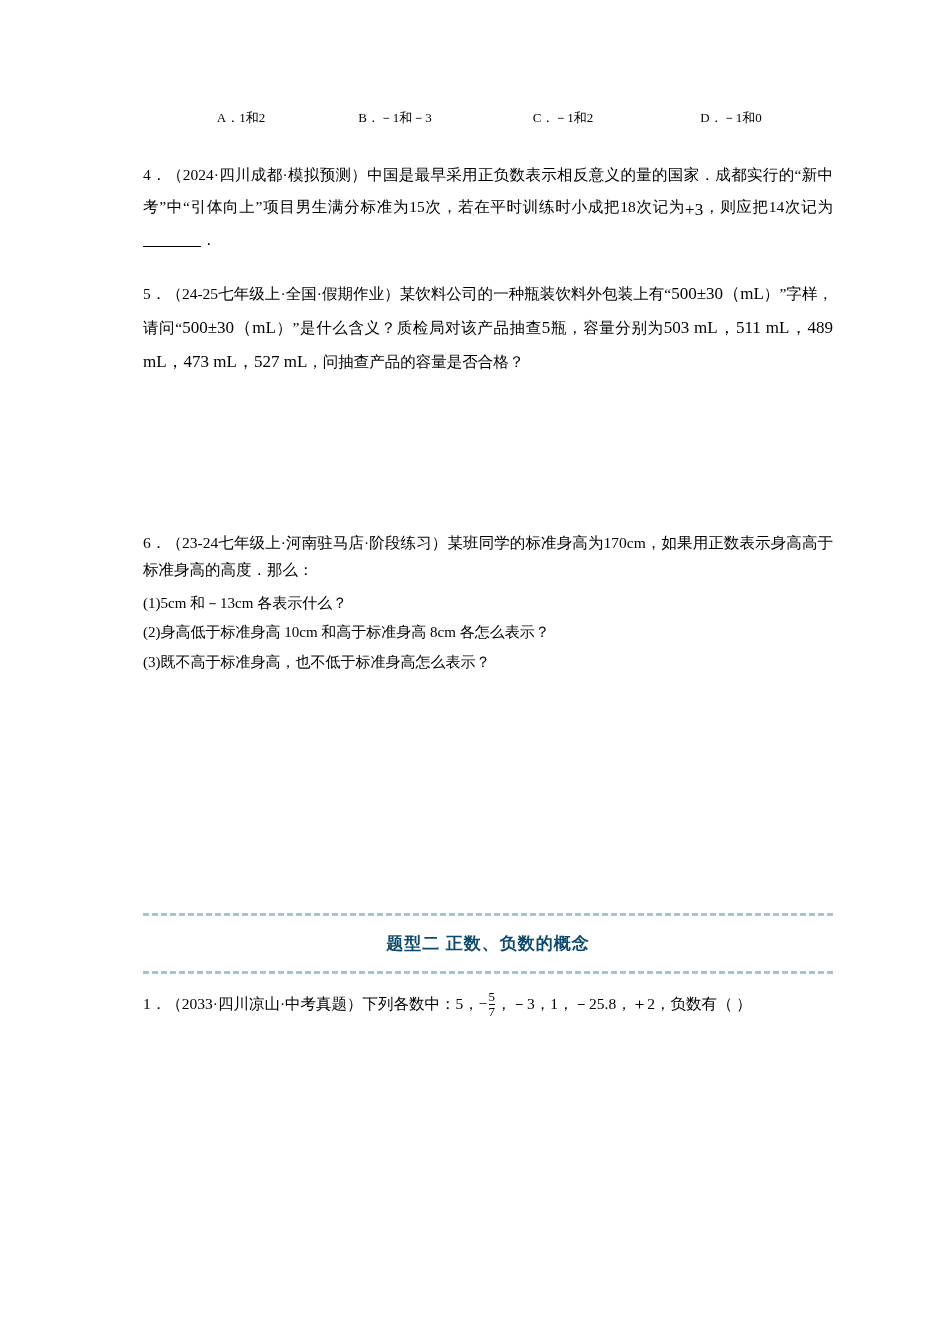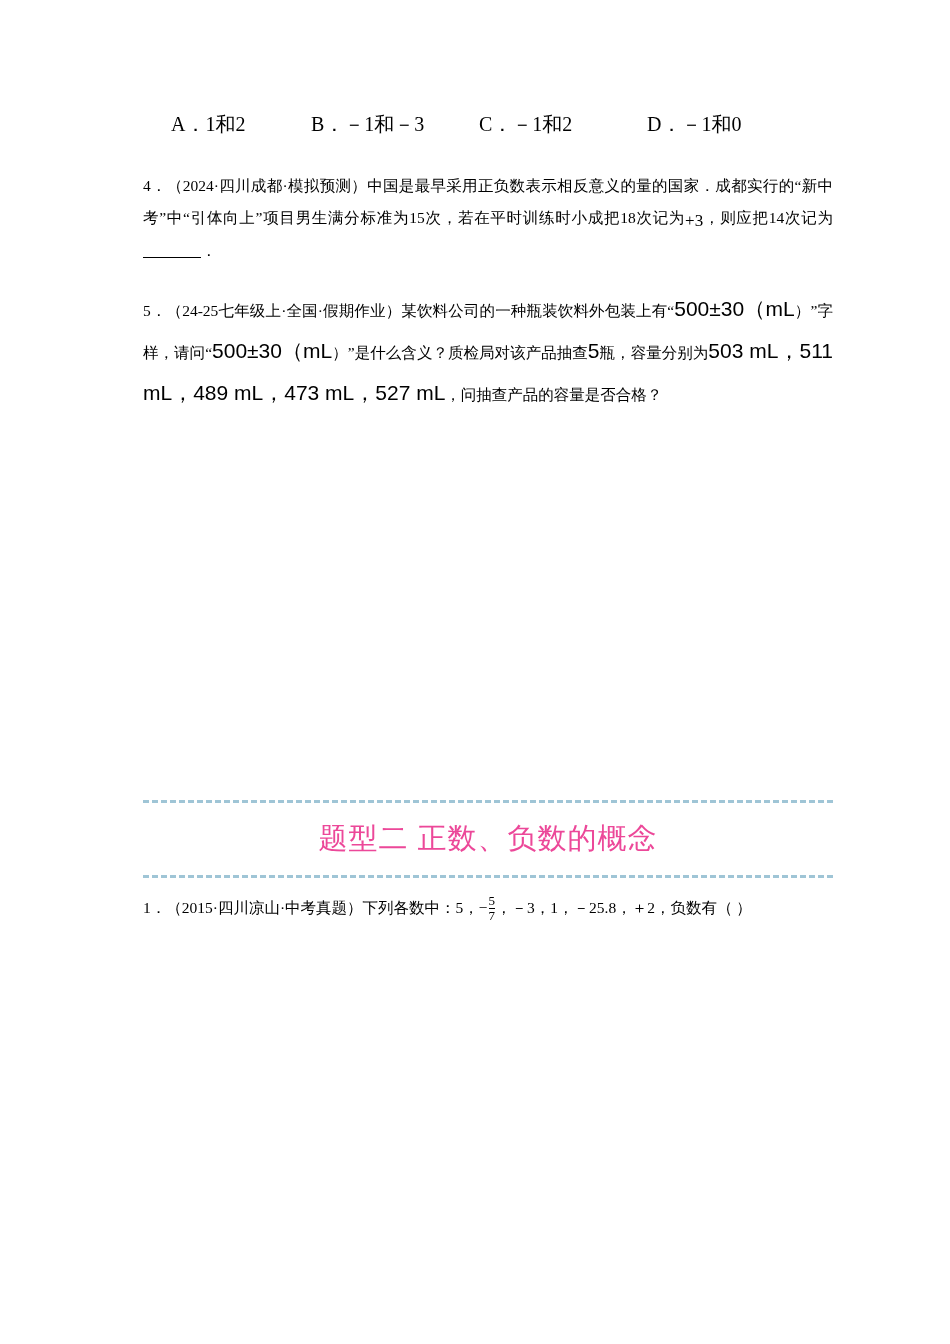--- a/index.html
+++ b/index.html
@@ -25,22 +25,23 @@
   .content {
     position: absolute;
     left: 143px;
     top: 0;
     width: 690px;
   }
 
   
   .choice-row {
     display: flex;
-    font-size: 20px;
+    font-size: 13px;
     line-height: 1.6;
+    text-align: center;
   }
   .choice-row .ch {
     width: 168px;
     white-space: nowrap;
   }
   .choice-row .ch:first-child { padding-left: 28px; width: 140px; }
 
   .q {
     font-size: 15.5px;
     line-height: 2.0;
@@ -59,22 +60,22 @@
     position: relative;
     top: -1px;
   }
   .frac .den {
     border-top: 1px solid #000;
     padding-top: 0px;
   }
   .frac .num2 { padding-bottom: 0px; }
 
   .mathbig {
-    font-family: Liberation Sans, sans-serif;
-    font-size: 21px;
+    font-family: Liberation Serif, serif;
+    font-size: 17px;
   }
   .mathsub {
     font-size: 17px;
     position: relative;
     top: 3px;
   }
 
   .blank-line {
     display: inline-block;
     width: 58px;
@@ -88,25 +89,25 @@
     margin-top: 0;
     text-align: center;
   }
   .dashrule {
     border-top: 3px dashed #9fc5d6;
     height: 0;
     margin: 6px 0;
   }
   .section-title {
     font-family: "Liberation Sans", sans-serif;
-    font-weight: normal;
-    font-size: 29px;
+    font-weight: bold;
+    font-size: 17px;
     letter-spacing: 1px;
     padding: 10px 0 10px 0;
-    color: #ec4899;
+    color: #0c4a6e;
   }
 
   .sub-list {
     font-size: 15px;
     line-height: 1.95;
   }
 </style>
 </head>
 <body>
 
@@ -124,31 +125,39 @@
     <div class="q" style="margin-top:30px">
       <span>4．</span><span>（2024·四川成都·模拟预测）</span><span>中国是最早采用正负数表示相反意义的量的国家．成都实行的“新中考”中“引体向上”项目男生满分标准为15次，若在平时训练时小成把18次记为</span><span class="mathsub">+3</span><span>，则应把14次记为</span><span class="blank-line"></span><span>．</span>
     </div>
 
     <div class="q" style="margin-top:22px">
       <span>5．</span><span>（24-25七年级上·全国·假期作业）</span><span>某饮料公司的一种瓶装饮料外包装上有“</span><span class="mathbig">500±30（</span><span class="mathbig">mL</span><span>）”字样，请问“</span><span class="mathbig">500±30</span><span class="mathbig">（mL</span><span>）”是什么含义？质检局对该产品抽查</span><span class="mathbig">5</span><span>瓶，容量分别为</span><span class="mathbig">503 mL</span><span class="mathbig">，511 mL</span><span class="mathbig">，489 mL</span><span class="mathbig">，473 mL</span><span class="mathbig">，527 mL</span><span>，问抽查产品的容量是否合格？</span>
     </div>
 
     <div style="height:150px"></div>
 
+    <div class="q tight">
+      <span>6．</span><span>（23-24七年级上·河南驻马店·阶段练习）</span><span>某班同学的标准身高为170cm，如果用正数表示身高高于标准身高的高度．那么：</span>
+    </div>
+    <div class="sub-list" style="margin-top:6px">
+      <div>(1)5cm 和－13cm 各表示什么？</div>
+      <div>(2)身高低于标准身高 10cm 和高于标准身高 8cm 各怎么表示？</div>
+      <div>(3)既不高于标准身高，也不低于标准身高怎么表示？</div>
+    </div>
 
     <div style="height:230px"></div>
 
     <div class="section">
       <div class="dashrule"></div>
       <div class="section-title">题型二 正数、负数的概念</div>
       <div class="dashrule"></div>
     </div>
 
     <div class="q" style="margin-top:14px">
-      <span>1．</span><span>（2015·四川凉山·中考真题）</span><span>下列各数中：5，</span><span>−</span><span class="frac">
+      <span>1．</span><span>（2033·四川凉山·中考真题）</span><span>下列各数中：5，</span><span>−</span><span class="frac">
           <span class="num2">5</span>
           <span class="den">7</span>
         </span><span>，－3，1，－25.8，＋2，负数有（    ）</span>
     </div>
 
 
   </div>
 </div>
 
 </body></html>

